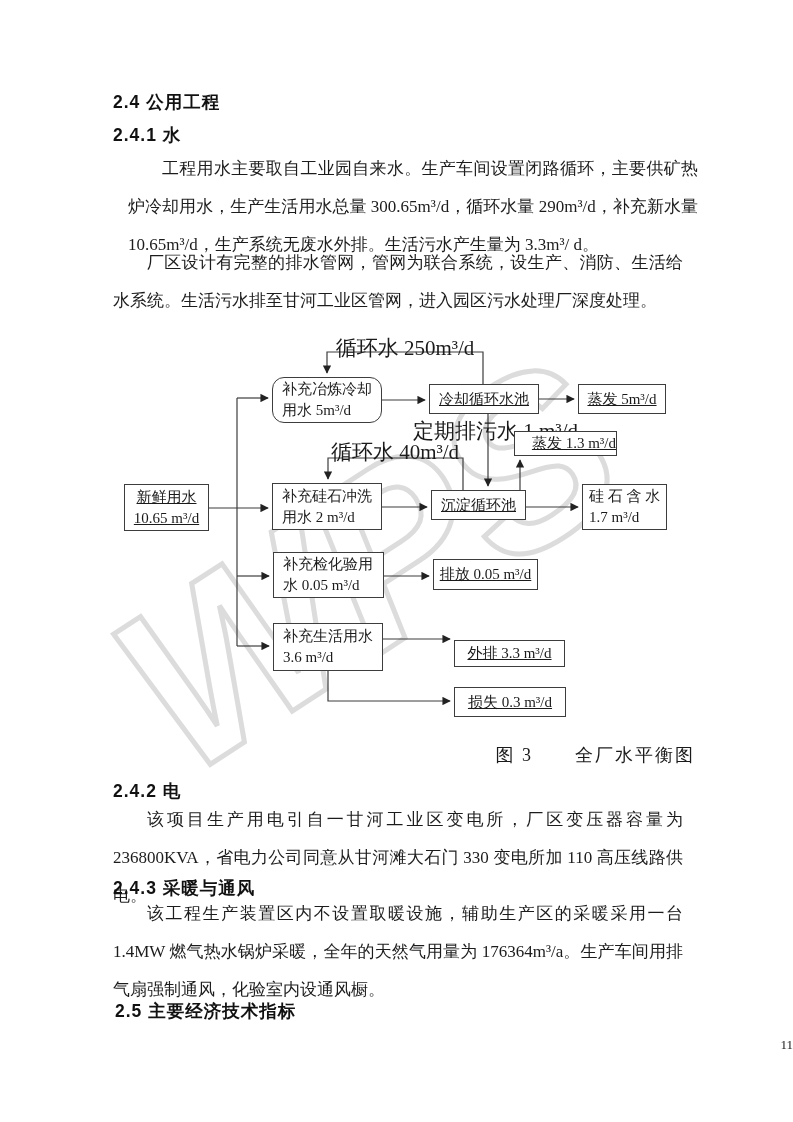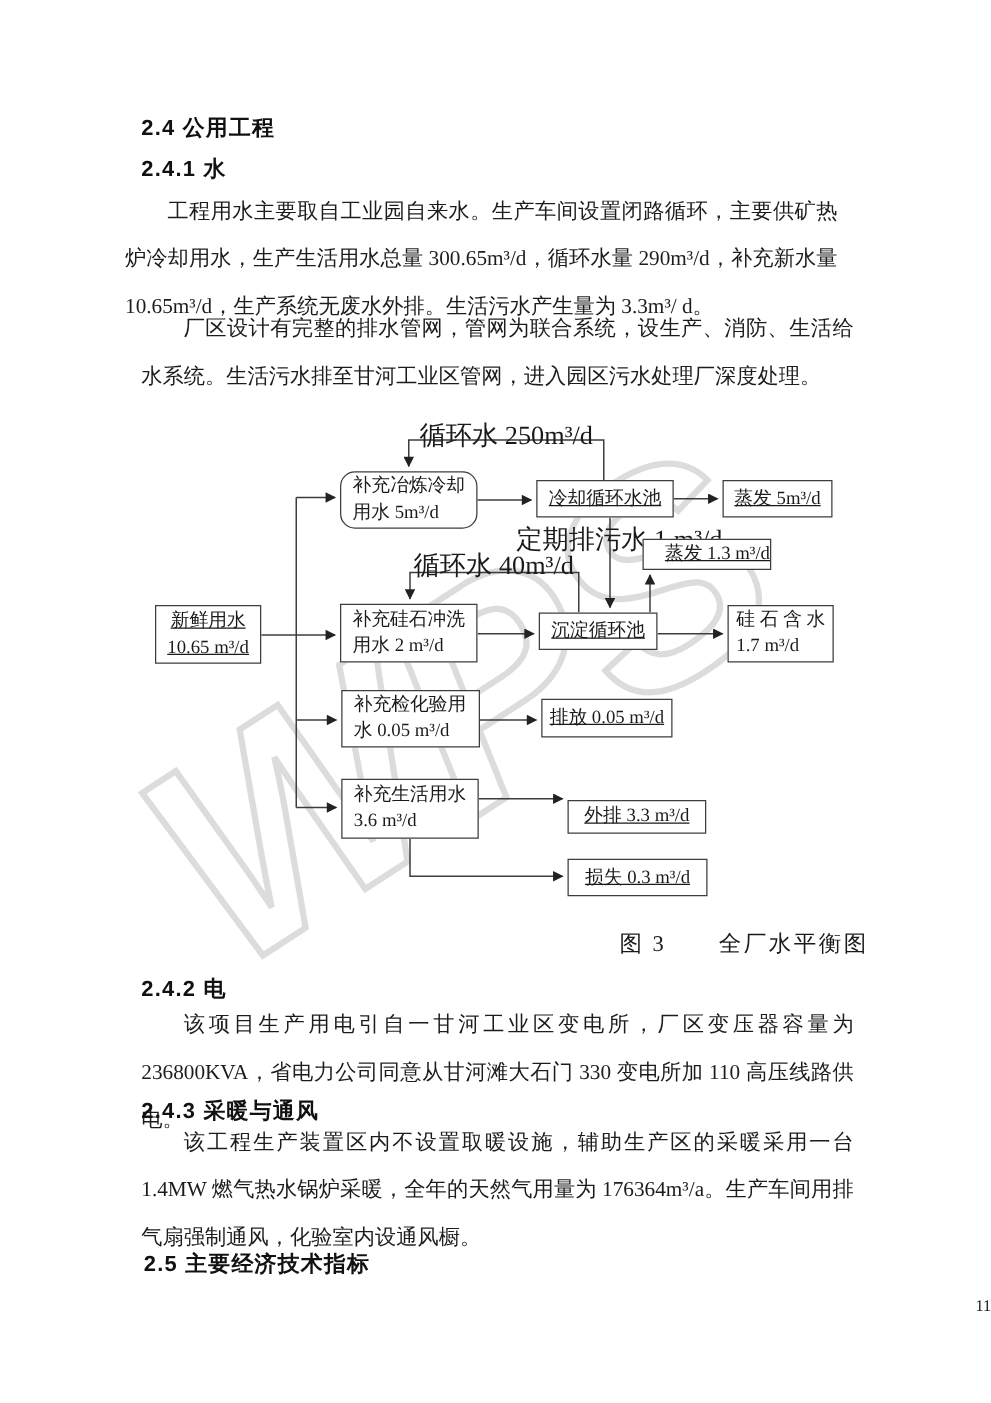--- a/index.html
+++ b/index.html
@@ -67,21 +67,21 @@
 
 <div id="page">
 
   <svg id="watermark-layer" width="793" height="1122">
     <text x="390" y="640" transform="rotate(-33 390 600)" font-family="Liberation Sans, sans-serif" font-size="235" font-weight="bold" font-style="italic" text-anchor="middle" fill="none" stroke="#dcdcdc" stroke-width="5">WPS</text>
   </svg>
 
   <div class="abs heading" style="left:113px;top:90px;">2.4 公用工程</div>
   <div class="abs heading" style="left:113px;top:123px;">2.4.1 水</div>
 
-  <div class="abs para" style="left:100px;top:150px;">工程用水主要取自工业园自来水。生产车间设置闭路循环，主要供矿热炉冷却用水，生产生活用水总量 300.65m³/d，循环水量 290m³/d，补充新水量 10.65m³/d，生产系统无废水外排。生活污水产生量为 3.3m³/ d。</div>
+  <div class="abs para" style="left:128px;top:150px;">工程用水主要取自工业园自来水。生产车间设置闭路循环，主要供矿热炉冷却用水，生产生活用水总量 300.65m³/d，循环水量 290m³/d，补充新水量 10.65m³/d，生产系统无废水外排。生活污水产生量为 3.3m³/ d。</div>
   <div class="abs para" style="left:113px;top:244px;">厂区设计有完整的排水管网，管网为联合系统，设生产、消防、生活给水系统。生活污水排至甘河工业区管网，进入园区污水处理厂深度处理。</div>
 
   <svg id="diagram-lines" width="793" height="1122">
     <defs>
       <marker id="arrow" viewBox="0 0 10 10" refX="9" refY="5" markerWidth="9" markerHeight="7" orient="auto-start-reverse">
         <path d="M0,0 L10,5 L0,10 z" fill="#222"></path>
       </marker>
     </defs>
     <g stroke="#3d3d3d" stroke-width="1.2" fill="none">
       <path d="M209 508 H268" marker-end="url(#arrow)"></path>

